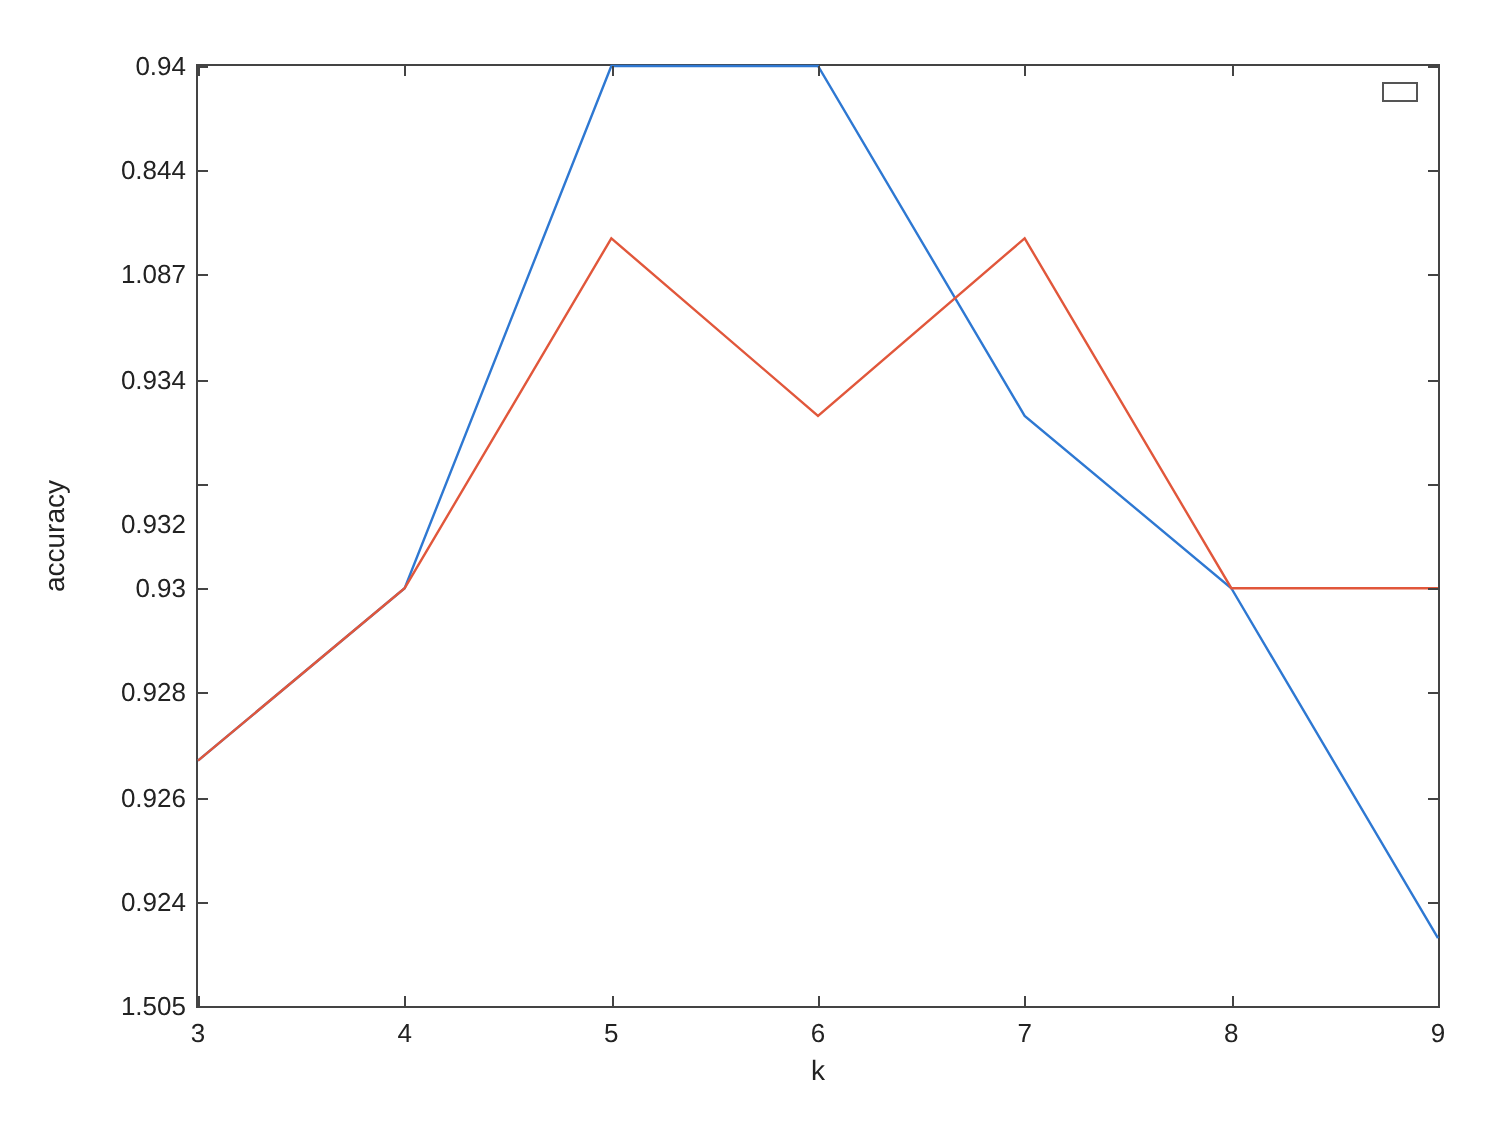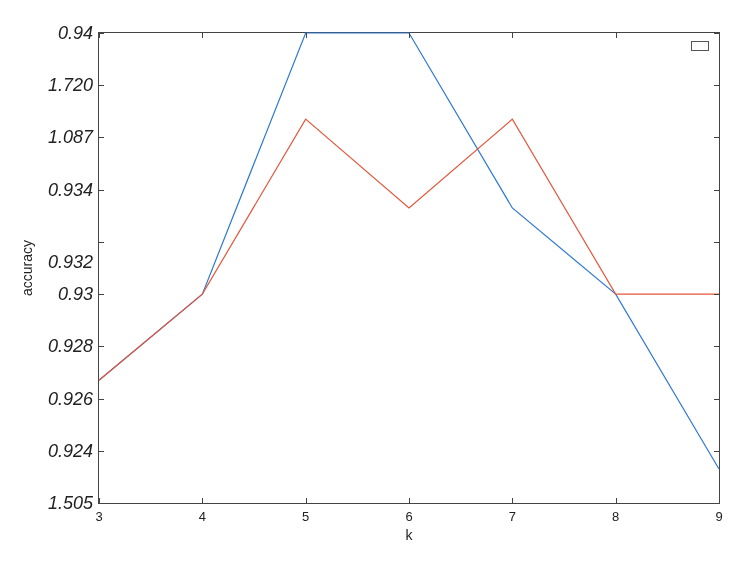--- a/index.html
+++ b/index.html
@@ -20,24 +20,23 @@
   .plot-area {
     position: absolute;
     border: 1px solid #444;
     background: #ffffff;
   }
   .tick-label-y {
     position: absolute;
     right: 100%;
     transform: translateY(-50%);
     padding-right: 6px;
-    font-size: 18px;
+    font-size: 13px;
     color: #222;
     white-space: nowrap;
-    font-style: italic;
   }
   .tick-label-x {
     position: absolute;
     top: 100%;
     transform: translateX(-50%);
     padding-top: 6px;
     font-size: 13px;
     color: #222;
   }
   .tick-mark-y {
@@ -143,21 +142,21 @@
       <div class="tick-mark-y-r" style="top: 208.889px;"></div>
       <div class="tick-label-y" style="top: 208.889px; margin-top: 20px;">0.932</div>
       <div class="tick-mark-y" style="top: 156.667px;"></div>
       <div class="tick-mark-y-r" style="top: 156.667px;"></div>
       <div class="tick-label-y" style="top: 156.667px;">0.934</div>
       <div class="tick-mark-y" style="top: 104.444px;"></div>
       <div class="tick-mark-y-r" style="top: 104.444px;"></div>
       <div class="tick-label-y" style="top: 104.444px;">1.087</div>
       <div class="tick-mark-y" style="top: 52.2222px;"></div>
       <div class="tick-mark-y-r" style="top: 52.2222px;"></div>
-      <div class="tick-label-y" style="top: 52.2222px;">1.720</div>
+      <div class="tick-label-y" style="top: 52.2222px;">0.844</div>
       <div class="tick-mark-y" style="top: 0px;"></div>
       <div class="tick-mark-y-r" style="top: 0px;"></div>
       <div class="tick-label-y" style="top: 0px;">0.94</div>
       <div class="tick-mark-x" style="left: 0px;"></div>
       <div class="tick-mark-x-t" style="left: 0px;"></div>
       <div class="tick-label-x" style="left: 0px;">3</div>
       <div class="tick-mark-x" style="left: 103.333px;"></div>
       <div class="tick-mark-x-t" style="left: 103.333px;"></div>
       <div class="tick-label-x" style="left: 103.333px;">4</div>
       <div class="tick-mark-x" style="left: 206.667px;"></div>

